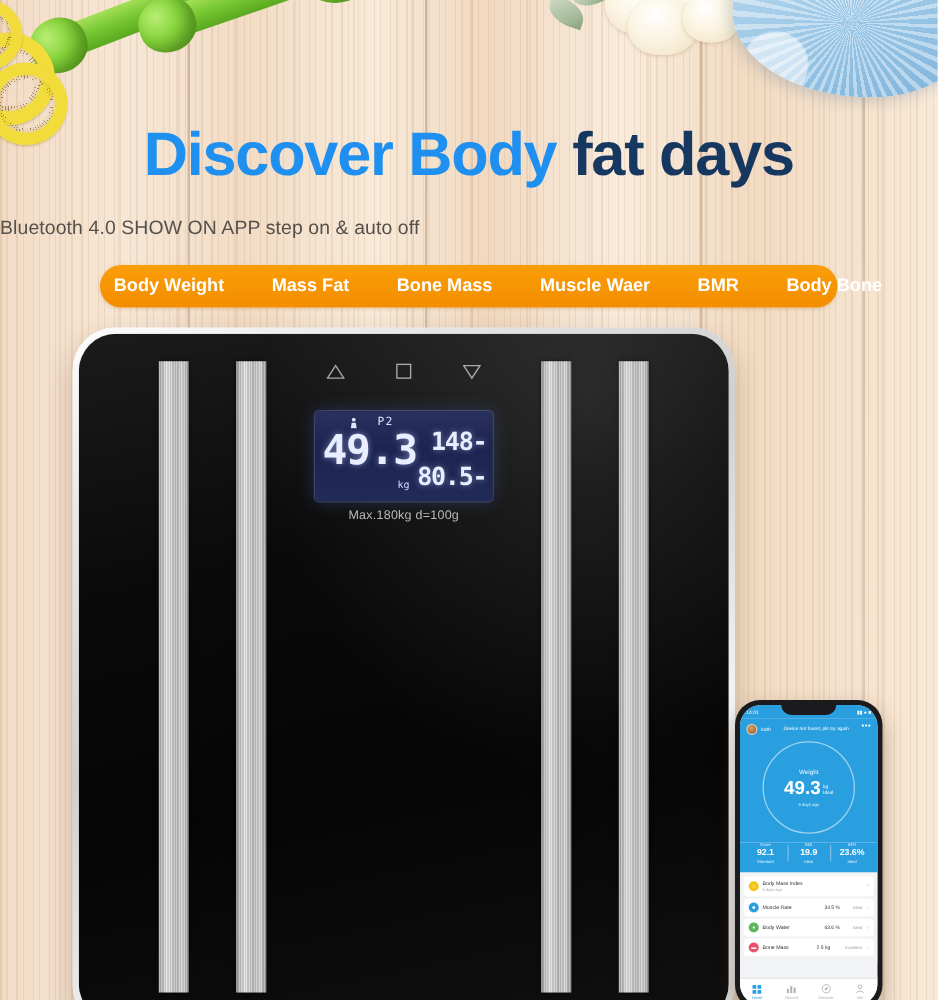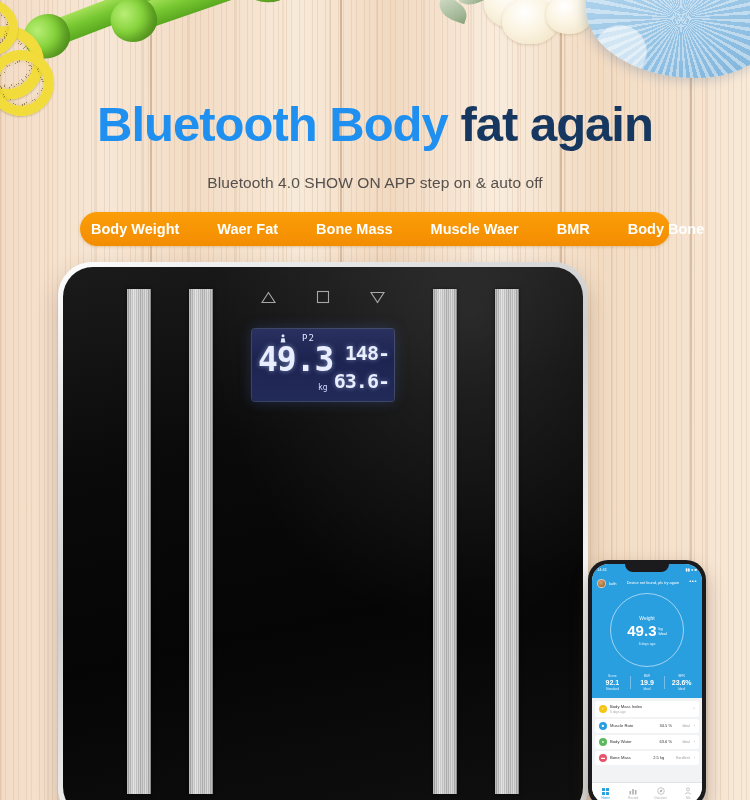--- a/index.html
+++ b/index.html
@@ -93,21 +93,21 @@
   #headline {
     position:absolute; left:0; right:0; top:96px;
     text-align:center; font-size:49px; font-weight:bold;
     letter-spacing:-1px; white-space:nowrap;
   }
   #headline .hl-a { color:#1f8ff0; }
   #headline .hl-b { color:#16375f; }
 
   #subtitle {
     position:absolute; left:0; right:0; top:174px;
-    text-align:center; font-size:15.5px; color:#55504c;
+    font-size:15.5px; color:#55504c;
     letter-spacing:.1px;
   }
 
   
   #feature-bar {
     position:absolute; left:80px; top:212px; width:590px; height:34px;
     border-radius:17px; background:linear-gradient(180deg,#fb9e08,#f38d00);
     display:flex; align-items:center; justify-content:space-between; gap:16px;
     box-shadow:0 1px 3px rgba(160,100,0,0.25);
   }
@@ -295,29 +295,29 @@
   <div class="leaf" style="left:10px;  top:50px; width:30px; height:20px; transform:rotate(18deg);"></div>
   <div class="leaf" style="left:30px;  top:38px; width:26px; height:17px; transform:rotate(-24deg);"></div>
   <div class="petal" style="left:56px; top:26px; width:60px; height:52px;"></div>
   <div class="petal" style="left:92px; top:20px; width:62px; height:56px;"></div>
   <div class="petal" style="left:74px; top:48px; width:56px; height:46px;"></div>
   <div class="petal" style="left:118px;top:44px; width:46px; height:40px;"></div>
 </div>
 <div id="towel"></div>
 
 <div id="headline">
-  <span class="hl-a">Bluetooth Body</span>
-  <span class="hl-b">fat again</span>
+  <span class="hl-a">Discover Body</span>
+  <span class="hl-b">fat days</span>
 </div>
 
 <div id="subtitle">Bluetooth 4.0  SHOW ON APP  step on  &amp; auto off</div>
 
 <div id="feature-bar">
   <span class="feat">Body Weight</span>
-  <span class="feat">Waer Fat</span>
+  <span class="feat">Mass Fat</span>
   <span class="feat">Bone Mass</span>
   <span class="feat">Muscle Waer</span>
   <span class="feat">BMR</span>
   <span class="feat">Body Bone</span>
 </div>
 
 <div id="scale">
   <div id="glass">
 
     <div class="electrode el-tl"></div>
@@ -341,23 +341,24 @@
       <div id="lcd-top">
         <svg class="person-ico" width="6" height="9" viewBox="0 0 6 9">
           <circle cx="3" cy="1.7" r="1.5" fill="#dfe6ff"></circle>
           <path d="M0.6 8.6 L1.4 4.2 L4.6 4.2 L5.4 8.6 Z" fill="#dfe6ff"></path>
         </svg>
         <span>P2</span>
       </div>
       <div id="lcd-main">49.3</div>
       <div id="lcd-unit">kg</div>
       <div id="lcd-r1">148-</div>
-      <div id="lcd-r2">63.6-</div>
-    </div>
-
+      <div id="lcd-r2">80.5-</div>
+    </div>
+
+    <div id="lcd-cap">Max.180kg d=100g</div>
   </div>
 </div>
 
 <div id="phone">
   <div id="screen">
     <div id="notch"></div>
 
     <div id="status">
       <span>14:41</span>
       <span>▮▮ ● ■</span>

